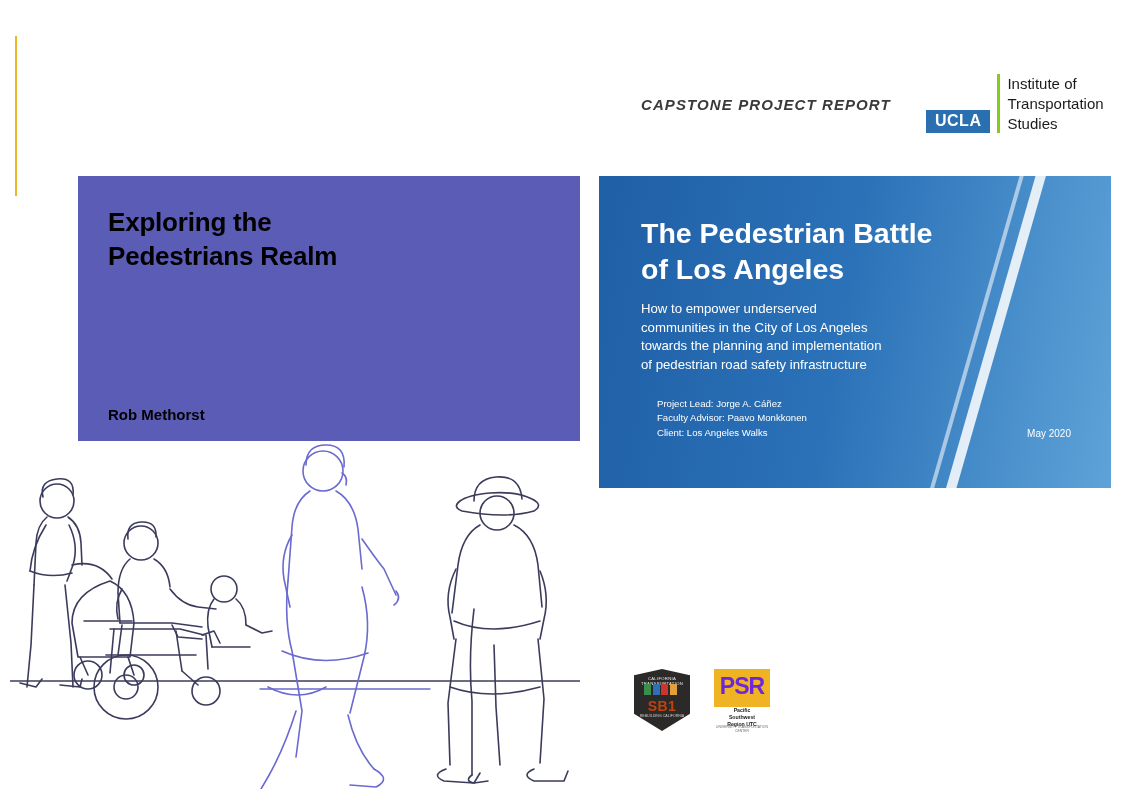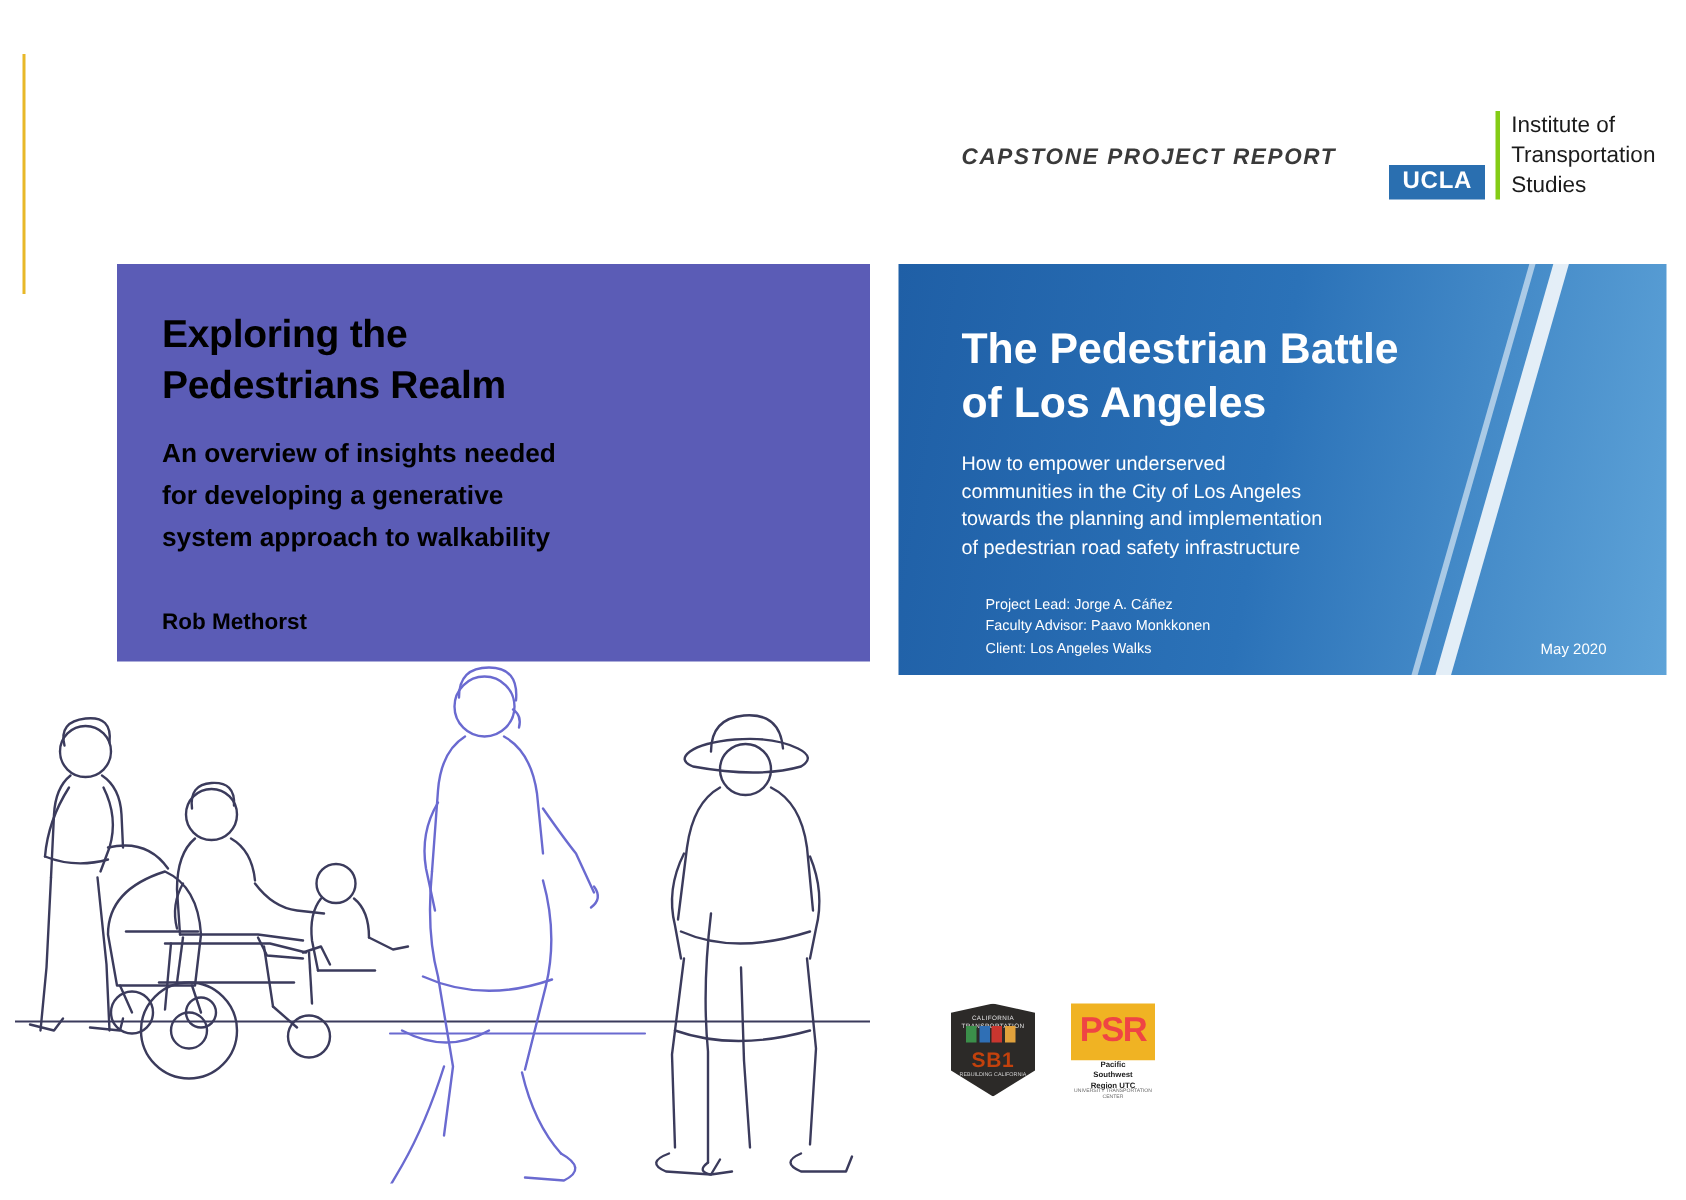--- a/index.html
+++ b/index.html
@@ -123,21 +123,21 @@
     white-space: pre-line;
     border-left: 3px solid #84cc16;
     padding-left: 7px;
   }
 
   .blue-panel {
     position: absolute;
     left: 13px;
     top: 162px;
     width: 512px;
-    height: 274px;
+    height: 312px;
     background: linear-gradient(100deg, #1f5fa6 0%, #2b72b8 48%, #5ea3d8 100%);
     color: #ffffff;
     box-sizing: border-box;
     padding: 40px 0 0 42px;
     overflow: hidden;
   }
   .blue-panel .slash1, .blue-panel .slash2 {
     position: absolute;
     background: rgba(255,255,255,0.55);
     transform: rotate(16deg);
@@ -251,21 +251,21 @@
     background: #f0b323;
   }
   .psr-letters {
     position: absolute;
     top: 4px;
     left: 0;
     width: 100%;
     text-align: center;
     font-size: 23px;
     font-weight: bold;
-    color: #ef4444;
+    color: #6d28d9;
     letter-spacing: -1px;
   }
   .psr-caption {
     position: absolute;
     top: 38px;
     left: 0;
     width: 56px;
     background: #ffffff;
     text-align: center;
     font-size: 5.2px;
@@ -287,23 +287,20 @@
 </head>
 <body>
 
 <div class="left-doc">
 
   <div class="yellow-rule"></div>
 
   <div class="purple-panel">
     <h1 class="purple-title">Exploring the
 Pedestrians Realm</h1>
-    <p class="purple-sub">An overview of insights needed
-for developing a generative
-system approach to walkability</p>
     <div class="purple-author">Rob Methorst</div>
   </div>
 
   <div class="people-art">
     <svg width="580" height="360" viewBox="0 0 580 360" fill="none" stroke="#3b3b5c" stroke-width="1.6" stroke-linecap="round" stroke-linejoin="round">
 
       <path d="M0 242 H580" stroke="#3b3b5c" stroke-width="1.4"></path>
       <path d="M250 250 H420" stroke="#6a6ad0" stroke-width="1.4"></path>
 
       <g>

